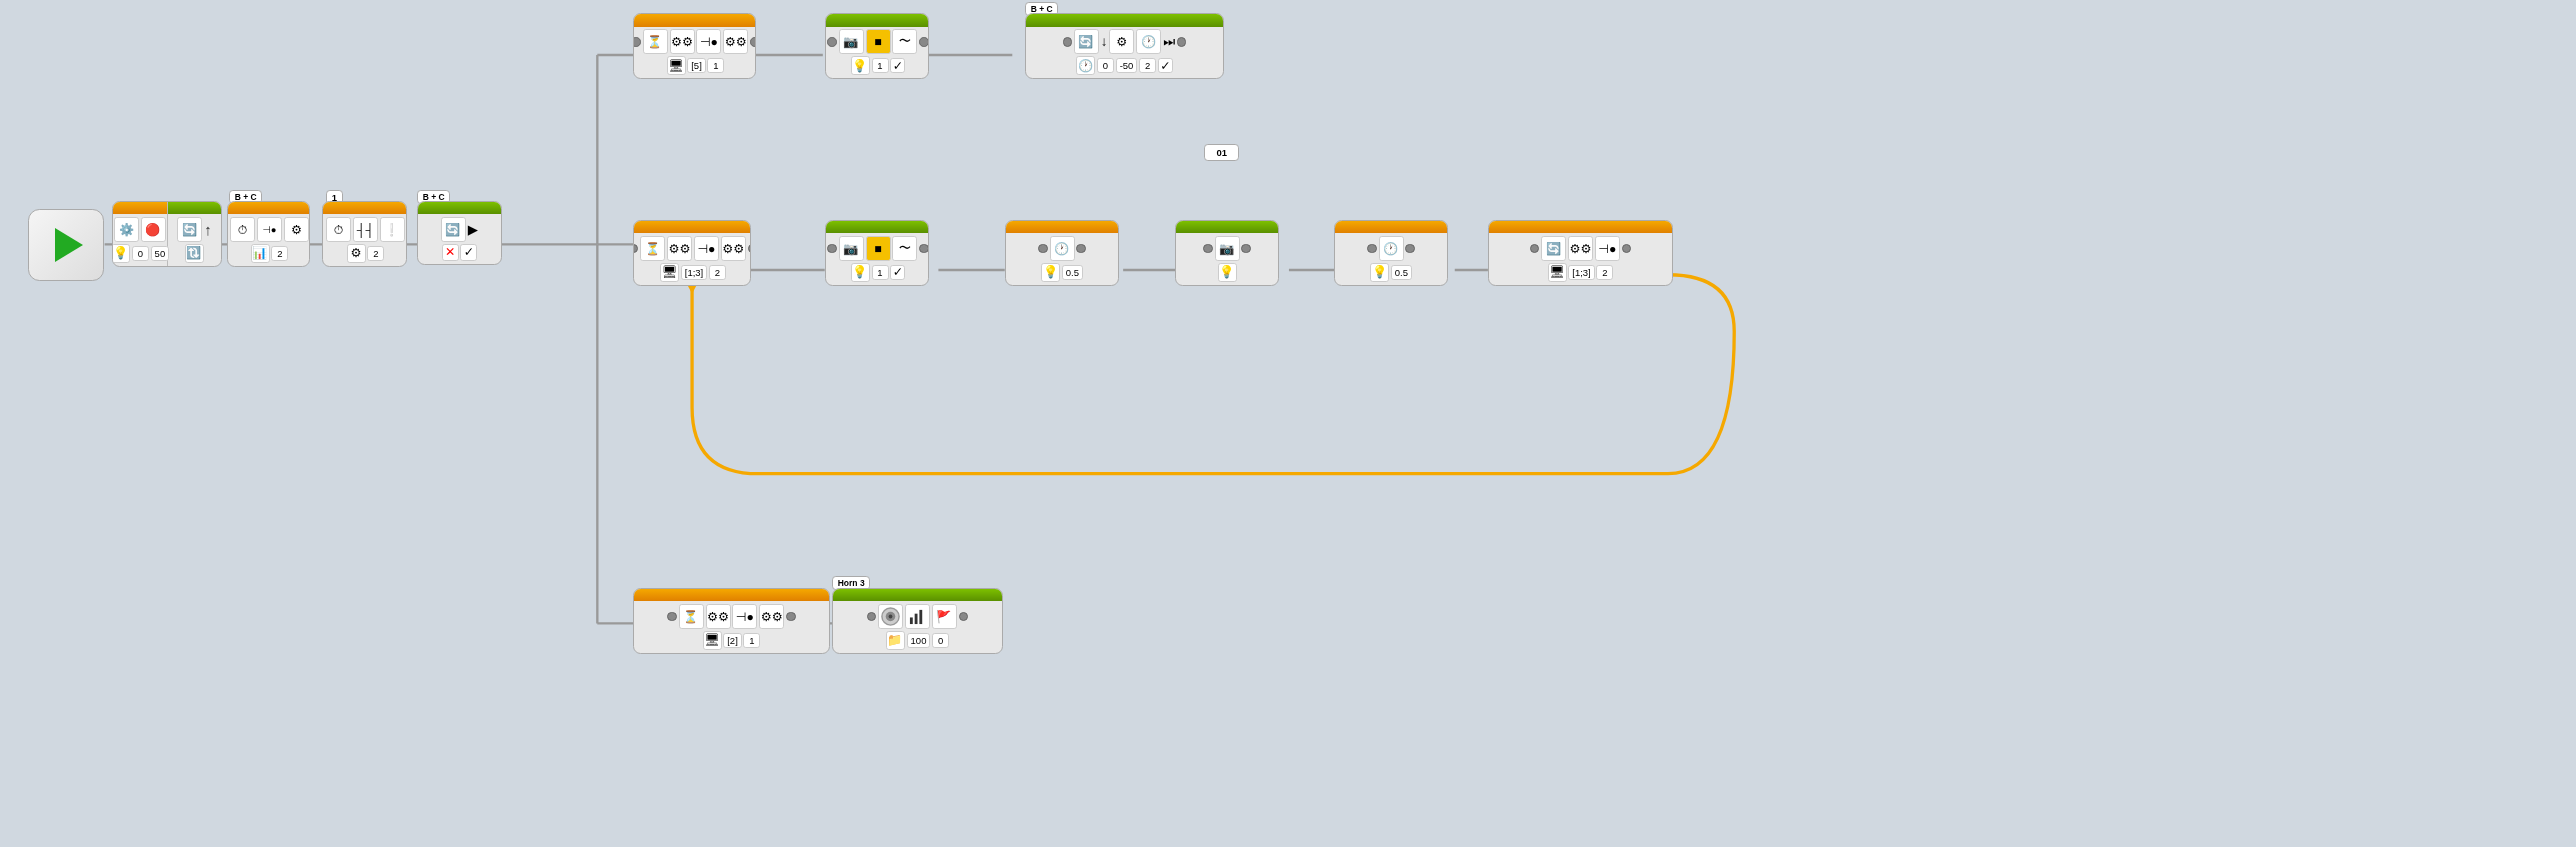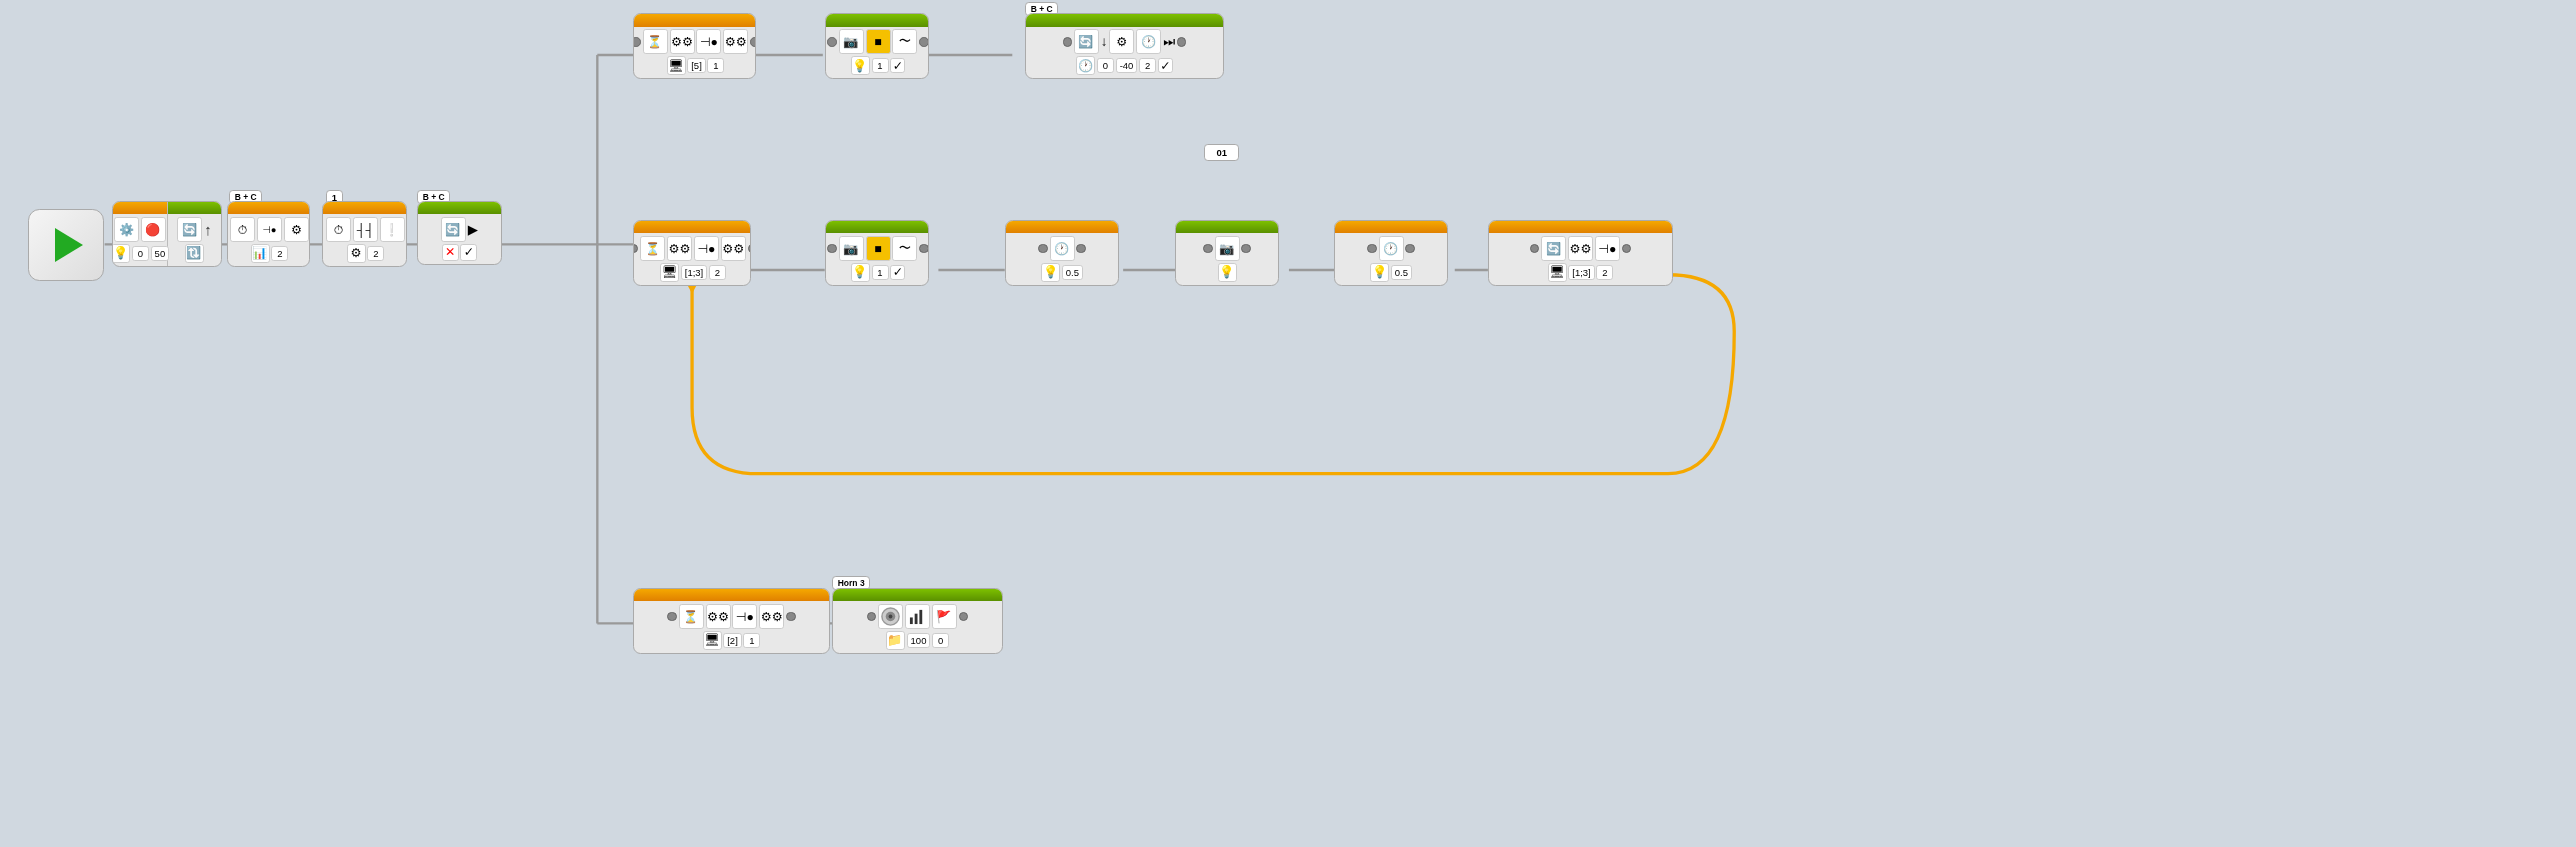--- a/index.html
+++ b/index.html
@@ -350,21 +350,21 @@
             <div class="icon-box">🔄</div>
             <div style="font-size:13.3px;">↓</div>
             <div class="icon-box">⚙</div>
             <div class="icon-box">🕐</div>
             <div style="font-size:13.3px;">⏭</div>
             <div class="connector" style="background:#888;width:9.5px;height:9.5px;border-radius:50%;"></div>
           </div>
           <div class="block-row">
             <div class="icon-box" style="width:19px;height:19px;">🕐</div>
             <div class="value-box">0</div>
-            <div class="value-box">-40</div>
+            <div class="value-box">-50</div>
             <div class="value-box">2</div>
             <div class="icon-box" style="width:15px;height:15px;">✓</div>
           </div>
         </div>
       </div>
     </div>
   </div>
 
   <div class="label-tag" style="left:1204px; top:144px; font-size:9.5px; font-weight:bold; padding:1.9px 11.4px;">
     <span>01</span>

